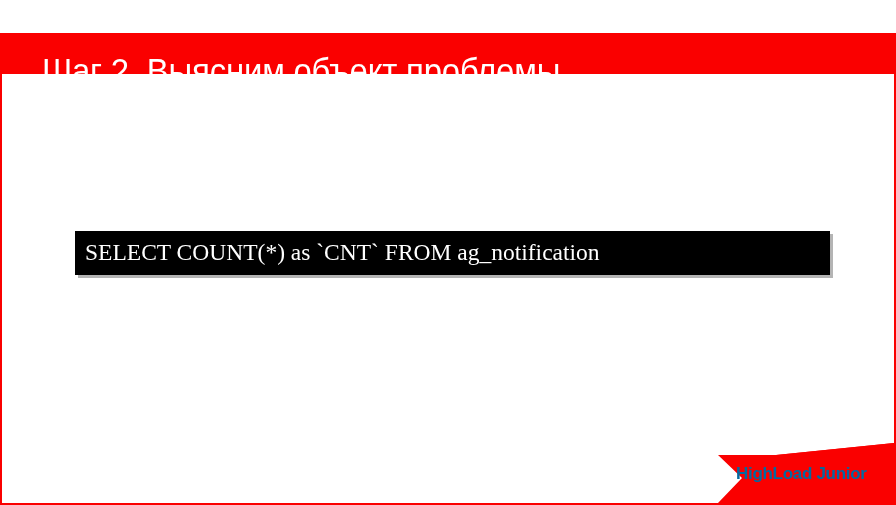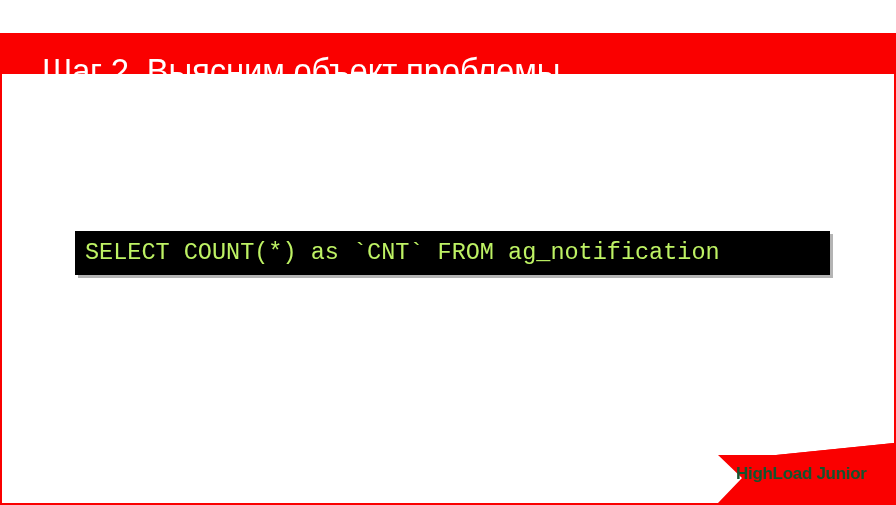--- a/index.html
+++ b/index.html
@@ -79,22 +79,22 @@
     position: absolute;
     left: 73px;
     top: 157px;
     width: 755px;
     background: #000000;
     box-shadow: 3px 3px 0 0 #b4b4b4;
     padding: 6px 0 7px 10px;
     box-sizing: border-box;
   }
   .code-line {
-    color: #bef264;
-    font-family: Liberation Mono, monospace;
+    color: #ffffff;
+    font-family: Liberation Serif, serif;
     font-size: 23.5px;
     line-height: 31px;
     white-space: pre;
     letter-spacing: 0px;
   }
 
   
   .logo-banner {
     position: absolute;
     right: 0;
@@ -105,21 +105,21 @@
   .logo-banner svg {
     display: block;
     width: 196px;
     height: 60px;
   }
   .logo-text {
     position: absolute;
     left: 38px;
     top: 50%;
     transform: translateY(-46%);
-    color: #14532d;
+    color: #0369a1;
     font-family: "Liberation Sans", sans-serif;
     font-size: 17px;
     font-weight: bold;
     letter-spacing: -0.3px;
     white-space: nowrap;
     line-height: 1;
   }
 </style>
 </head>
 <body>

